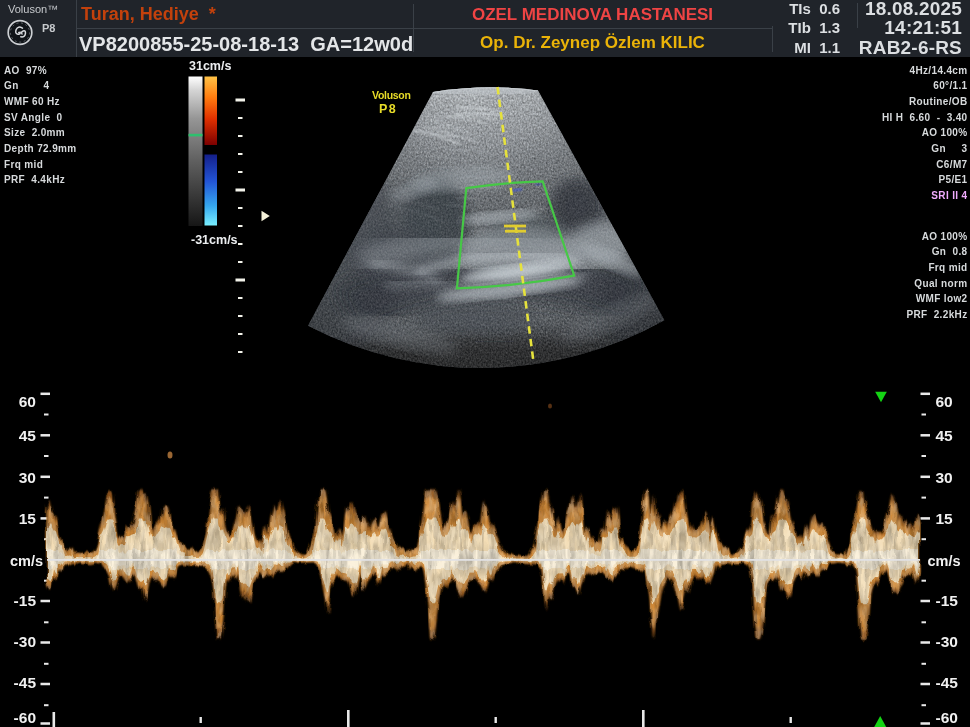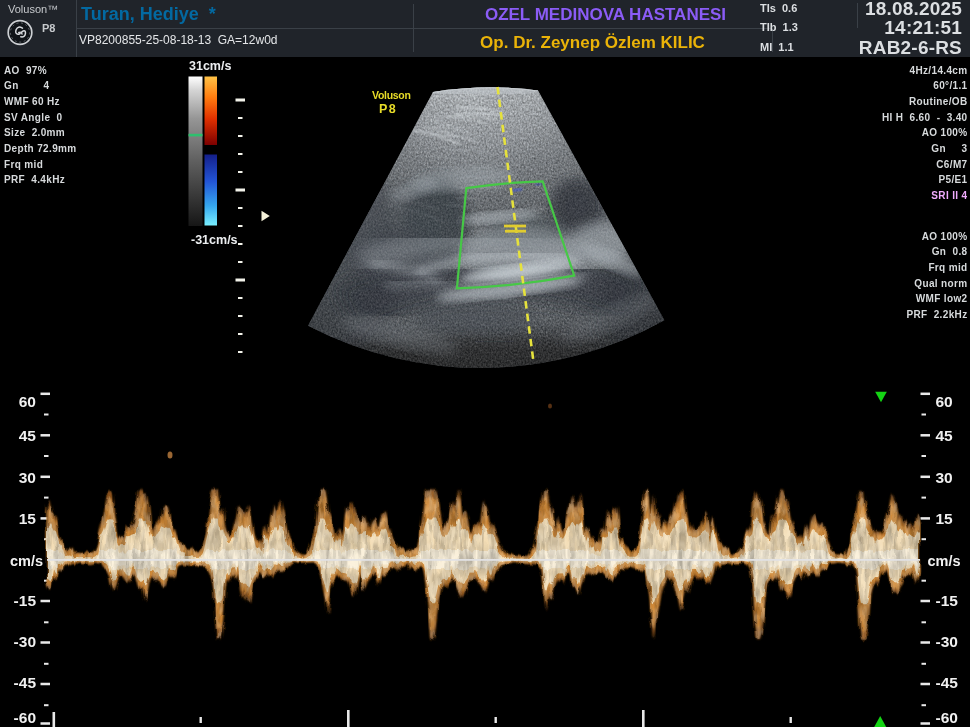--- a/index.html
+++ b/index.html
@@ -11,25 +11,25 @@
 svg{position:absolute;left:0;top:0}
 </style></head><body>
 <div class="hdr"></div>
 <div class="hl" style="left:76px;top:0;width:1px;height:57px"></div>
 <div class="hl" style="left:413px;top:4px;width:1px;height:48px"></div>
 <div class="hl" style="left:772px;top:26px;width:1px;height:26px"></div>
 <div class="hl" style="left:857px;top:3px;width:1px;height:25px"></div>
 <div class="hl" style="left:77px;top:28px;width:695px;height:1px"></div>
 <span class="t" style="left:8px;top:3px;font-size:11px;color:#c6c9cc;font-weight:400">Voluson™</span>
 <span class="t" style="left:42px;top:22px;font-size:11px;color:#c6c9cc;font-weight:700">P8</span>
-<span class="t" style="left:81px;top:4px;font-size:18px;font-weight:700;color:#0369a1">Turan, Hediye &nbsp;*</span>
-<span class="t" style="left:79px;top:33px;font-size:12px;font-weight:400;color:#e4e6e8">VP8200855-25-08-18-13&nbsp; GA=12w0d</span>
-<div class="t" style="left:426px;top:5px;width:359px;text-align:center;font-size:17px;font-weight:700;color:#8b5cf6">OZEL MEDINOVA HASTANESI</div>
+<span class="t" style="left:81px;top:4px;font-size:18px;font-weight:700;color:#c2410c">Turan, Hediye &nbsp;*</span>
+<span class="t" style="left:79px;top:33px;font-size:20px;font-weight:700;color:#e4e6e8">VP8200855-25-08-18-13&nbsp; GA=12w0d</span>
+<div class="t" style="left:413px;top:5px;width:359px;text-align:center;font-size:17px;font-weight:700;color:#ef4444">OZEL MEDINOVA HASTANESI</div>
 <div class="t" style="left:413px;top:33px;width:359px;text-align:center;font-size:17px;font-weight:700;color:#eab308">Op. Dr. Zeynep Özlem KILIC</div>
-<div class="t" style="left:760px;top:-1px;width:80px;font-size:11px;font-weight:700;line-height:19.3px">TIs&nbsp;&nbsp;0.6
+<div class="t" style="left:760px;top:-1px;width:80px;text-align:right;font-size:15px;font-weight:700;line-height:19.3px">TIs&nbsp;&nbsp;0.6
 TIb&nbsp;&nbsp;1.3
 MI&nbsp;&nbsp;1.1</div>
 <div class="t" style="left:830px;top:-1px;width:132px;text-align:right;font-size:19px;font-weight:700;line-height:19.3px;letter-spacing:0.2px">18.08.2025
 14:21:51
 RAB2-6-RS</div>
 <div class="params" style="left:4px;top:62.8px">AO&nbsp; 97%
 Gn&nbsp;&nbsp;&nbsp;&nbsp;&nbsp;&nbsp;&nbsp;&nbsp;4
 WMF 60 Hz
 SV Angle&nbsp; 0
 Size&nbsp; 2.0mm

